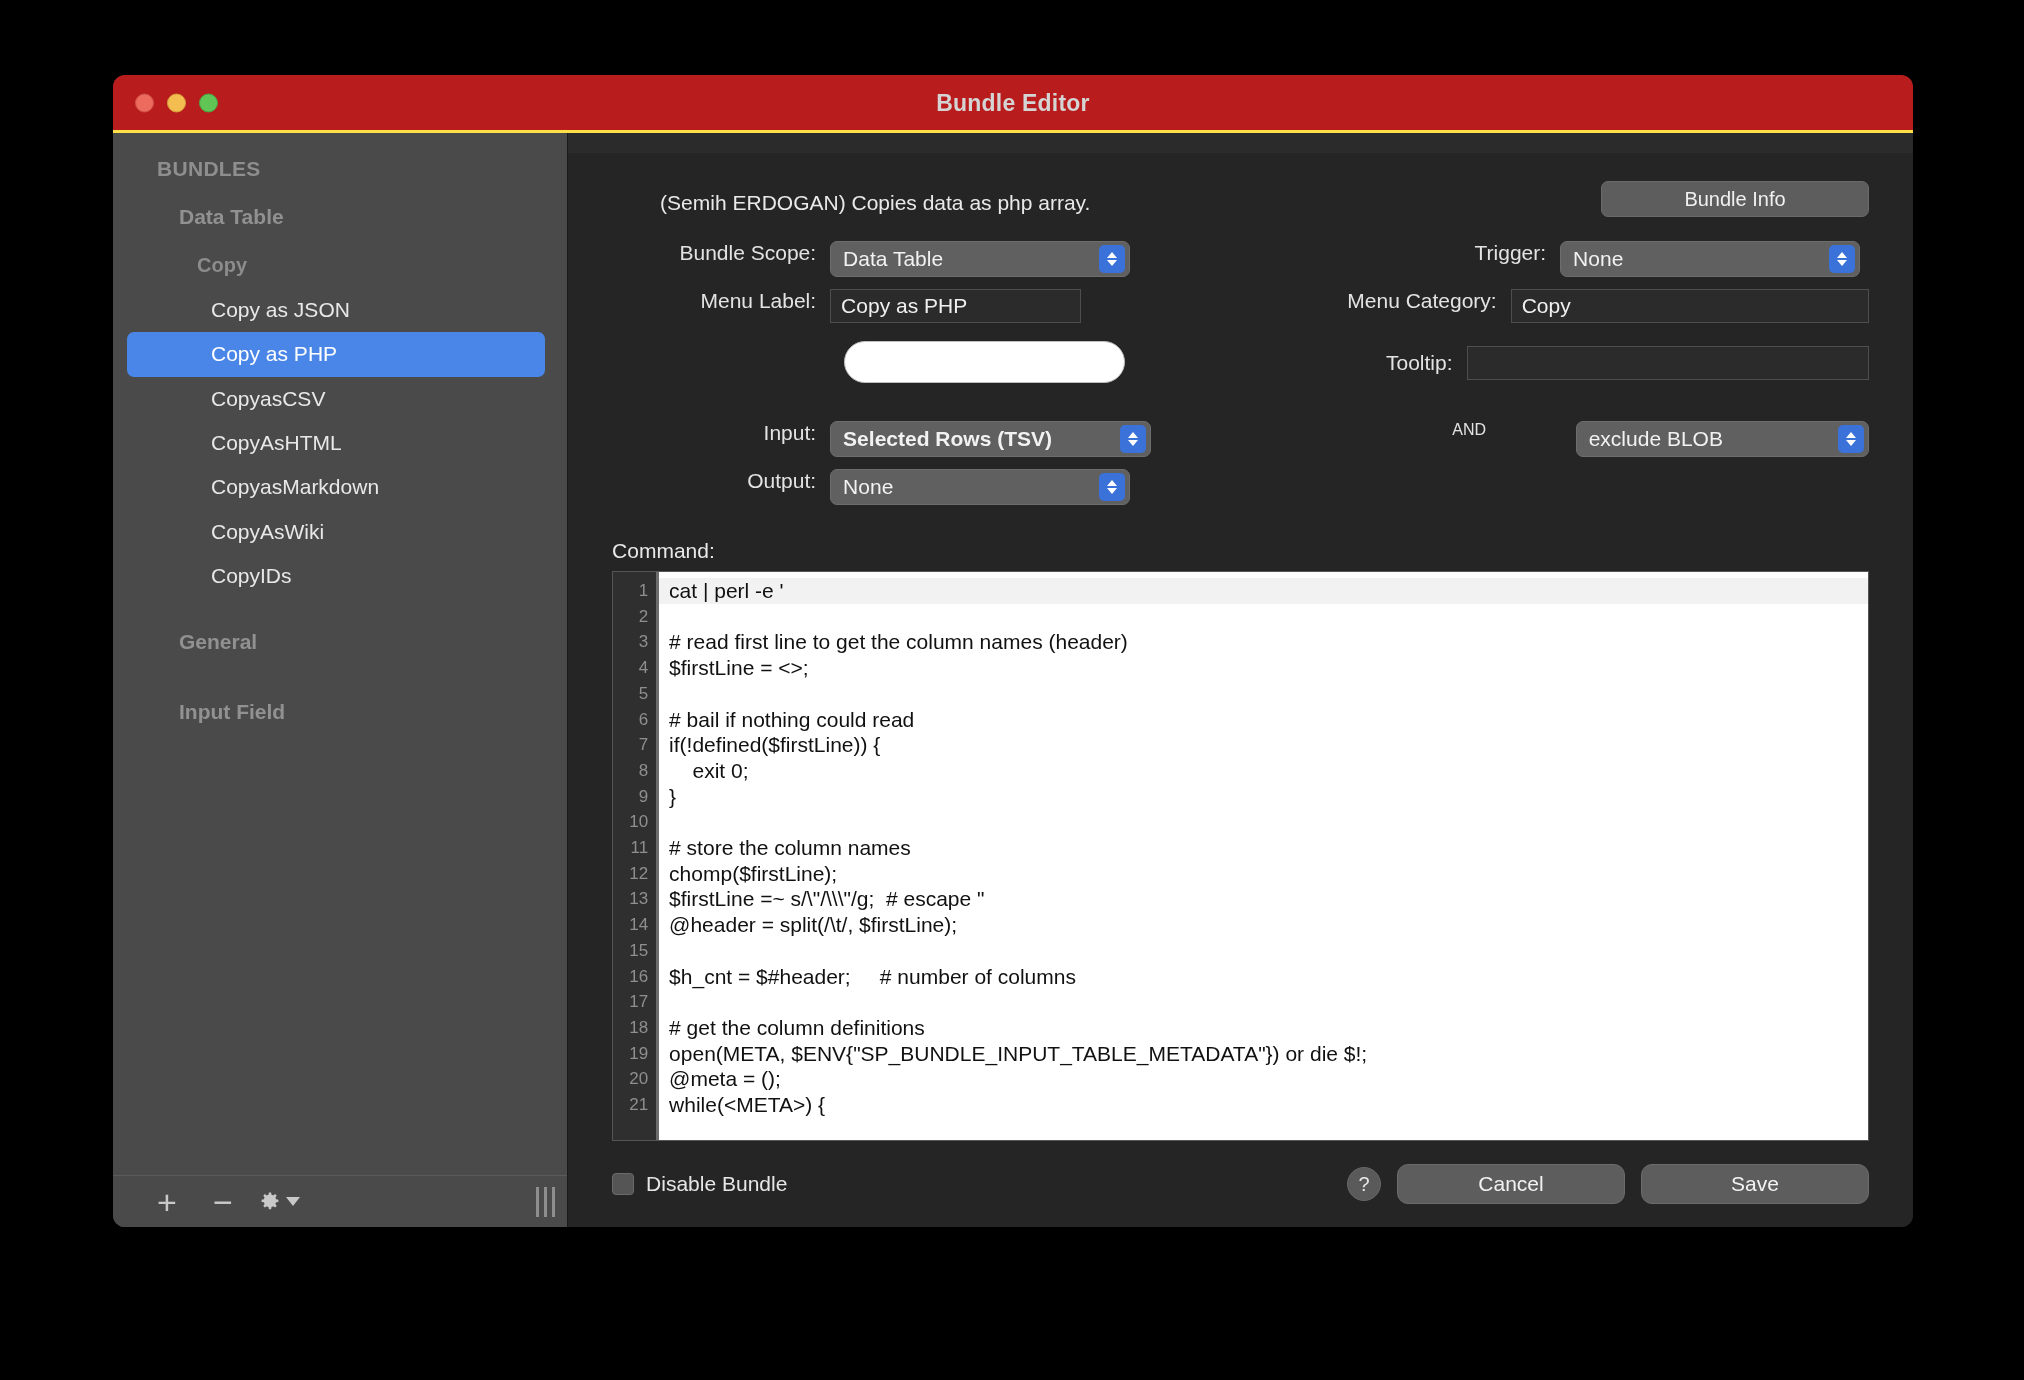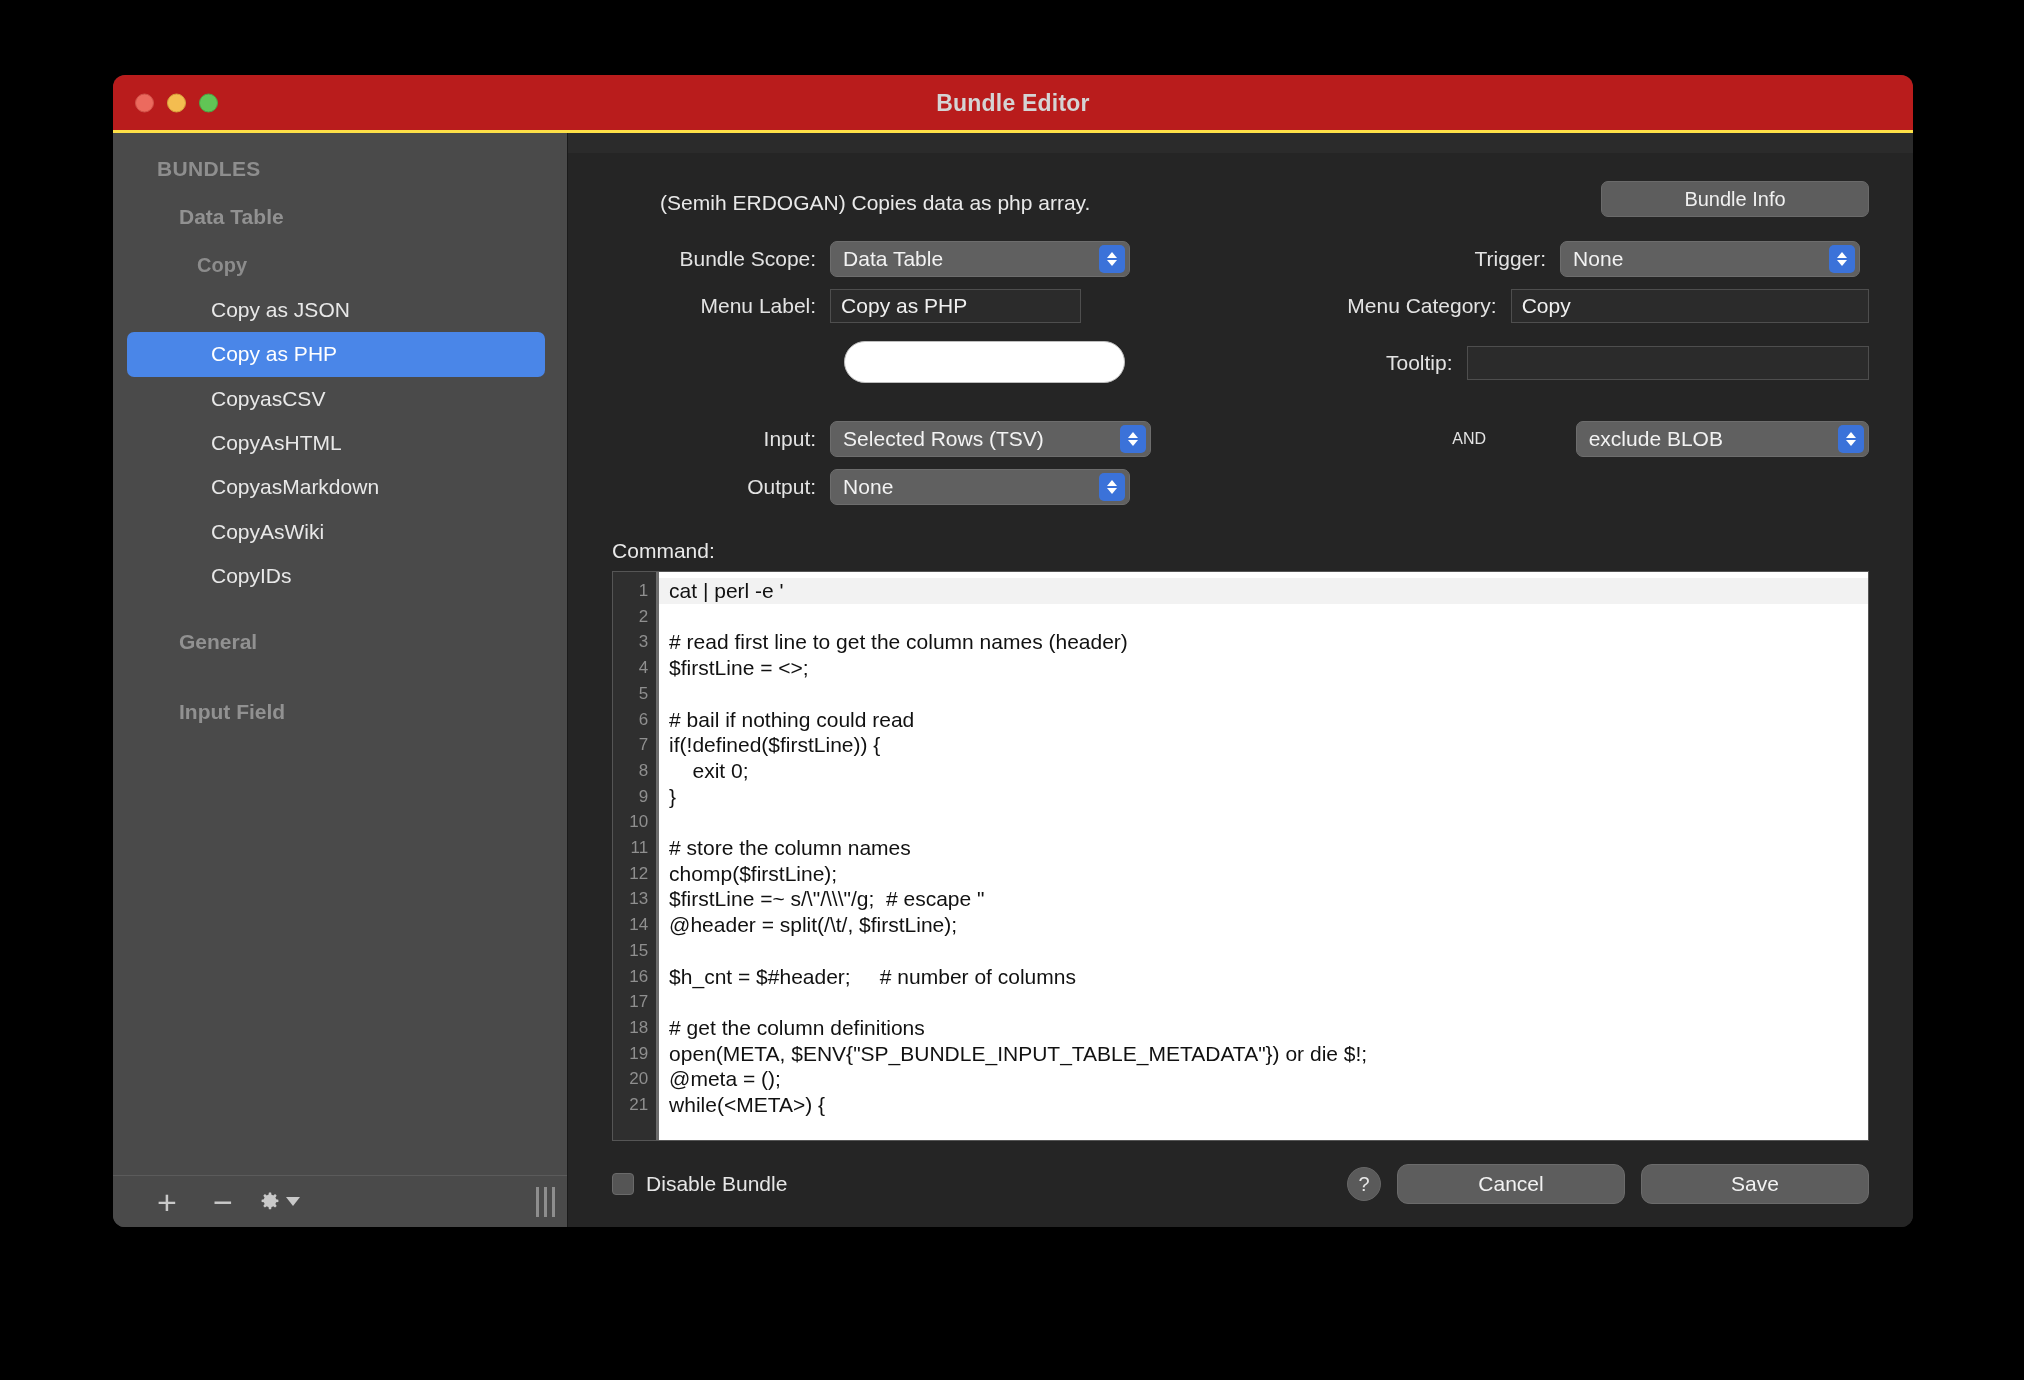--- a/index.html
+++ b/index.html
@@ -153,21 +153,21 @@
     width: 268px; height: 36px;
     background: #5d5d5d;
     border-radius: 7px;
     color: #f0f0f0;
     font-size: 20px;
     display: flex; align-items: center; justify-content: center;
     border: 1px solid #6a6a6a;
   }
 
   .grid-rows { margin-top: 18px; }
-  .frow { display: flex; align-items: center; margin-bottom: 12px; }
+  .frow { display: flex; align-items: flex-start; margin-bottom: 12px; }
   .lbl {
     color: #e3e3e3; font-size: 21px;
     text-align: right;
     flex: 0 0 auto;
   }
   .lbl-left { width: 218px; padding-right: 14px; }
   .lbl-right { width: 218px; padding-right: 14px; }
 
   .popup {
     position: relative;
@@ -214,21 +214,21 @@
     margin-left: 232px;
     margin-top: 6px;
     margin-bottom: 8px;
   }
 
   .w-scope { width: 300px; }
   .w-menulabel { width: 300px; }
   .w-trigger { width: 300px; }
   .w-category { width: 430px; }
   .w-tooltip { width: 430px; }
-  .w-input { width: 328px; }
+  .w-input { width: 328px; font-weight: bold; }
   .w-output { width: 300px; }
   .w-blob { width: 300px; }
 
   #and-label {
     color: #e3e3e3; font-size: 16px;
     width: 218px; text-align: center;
   }
 
   #command-label {
     color: #e9e9e9; font-size: 21px;

